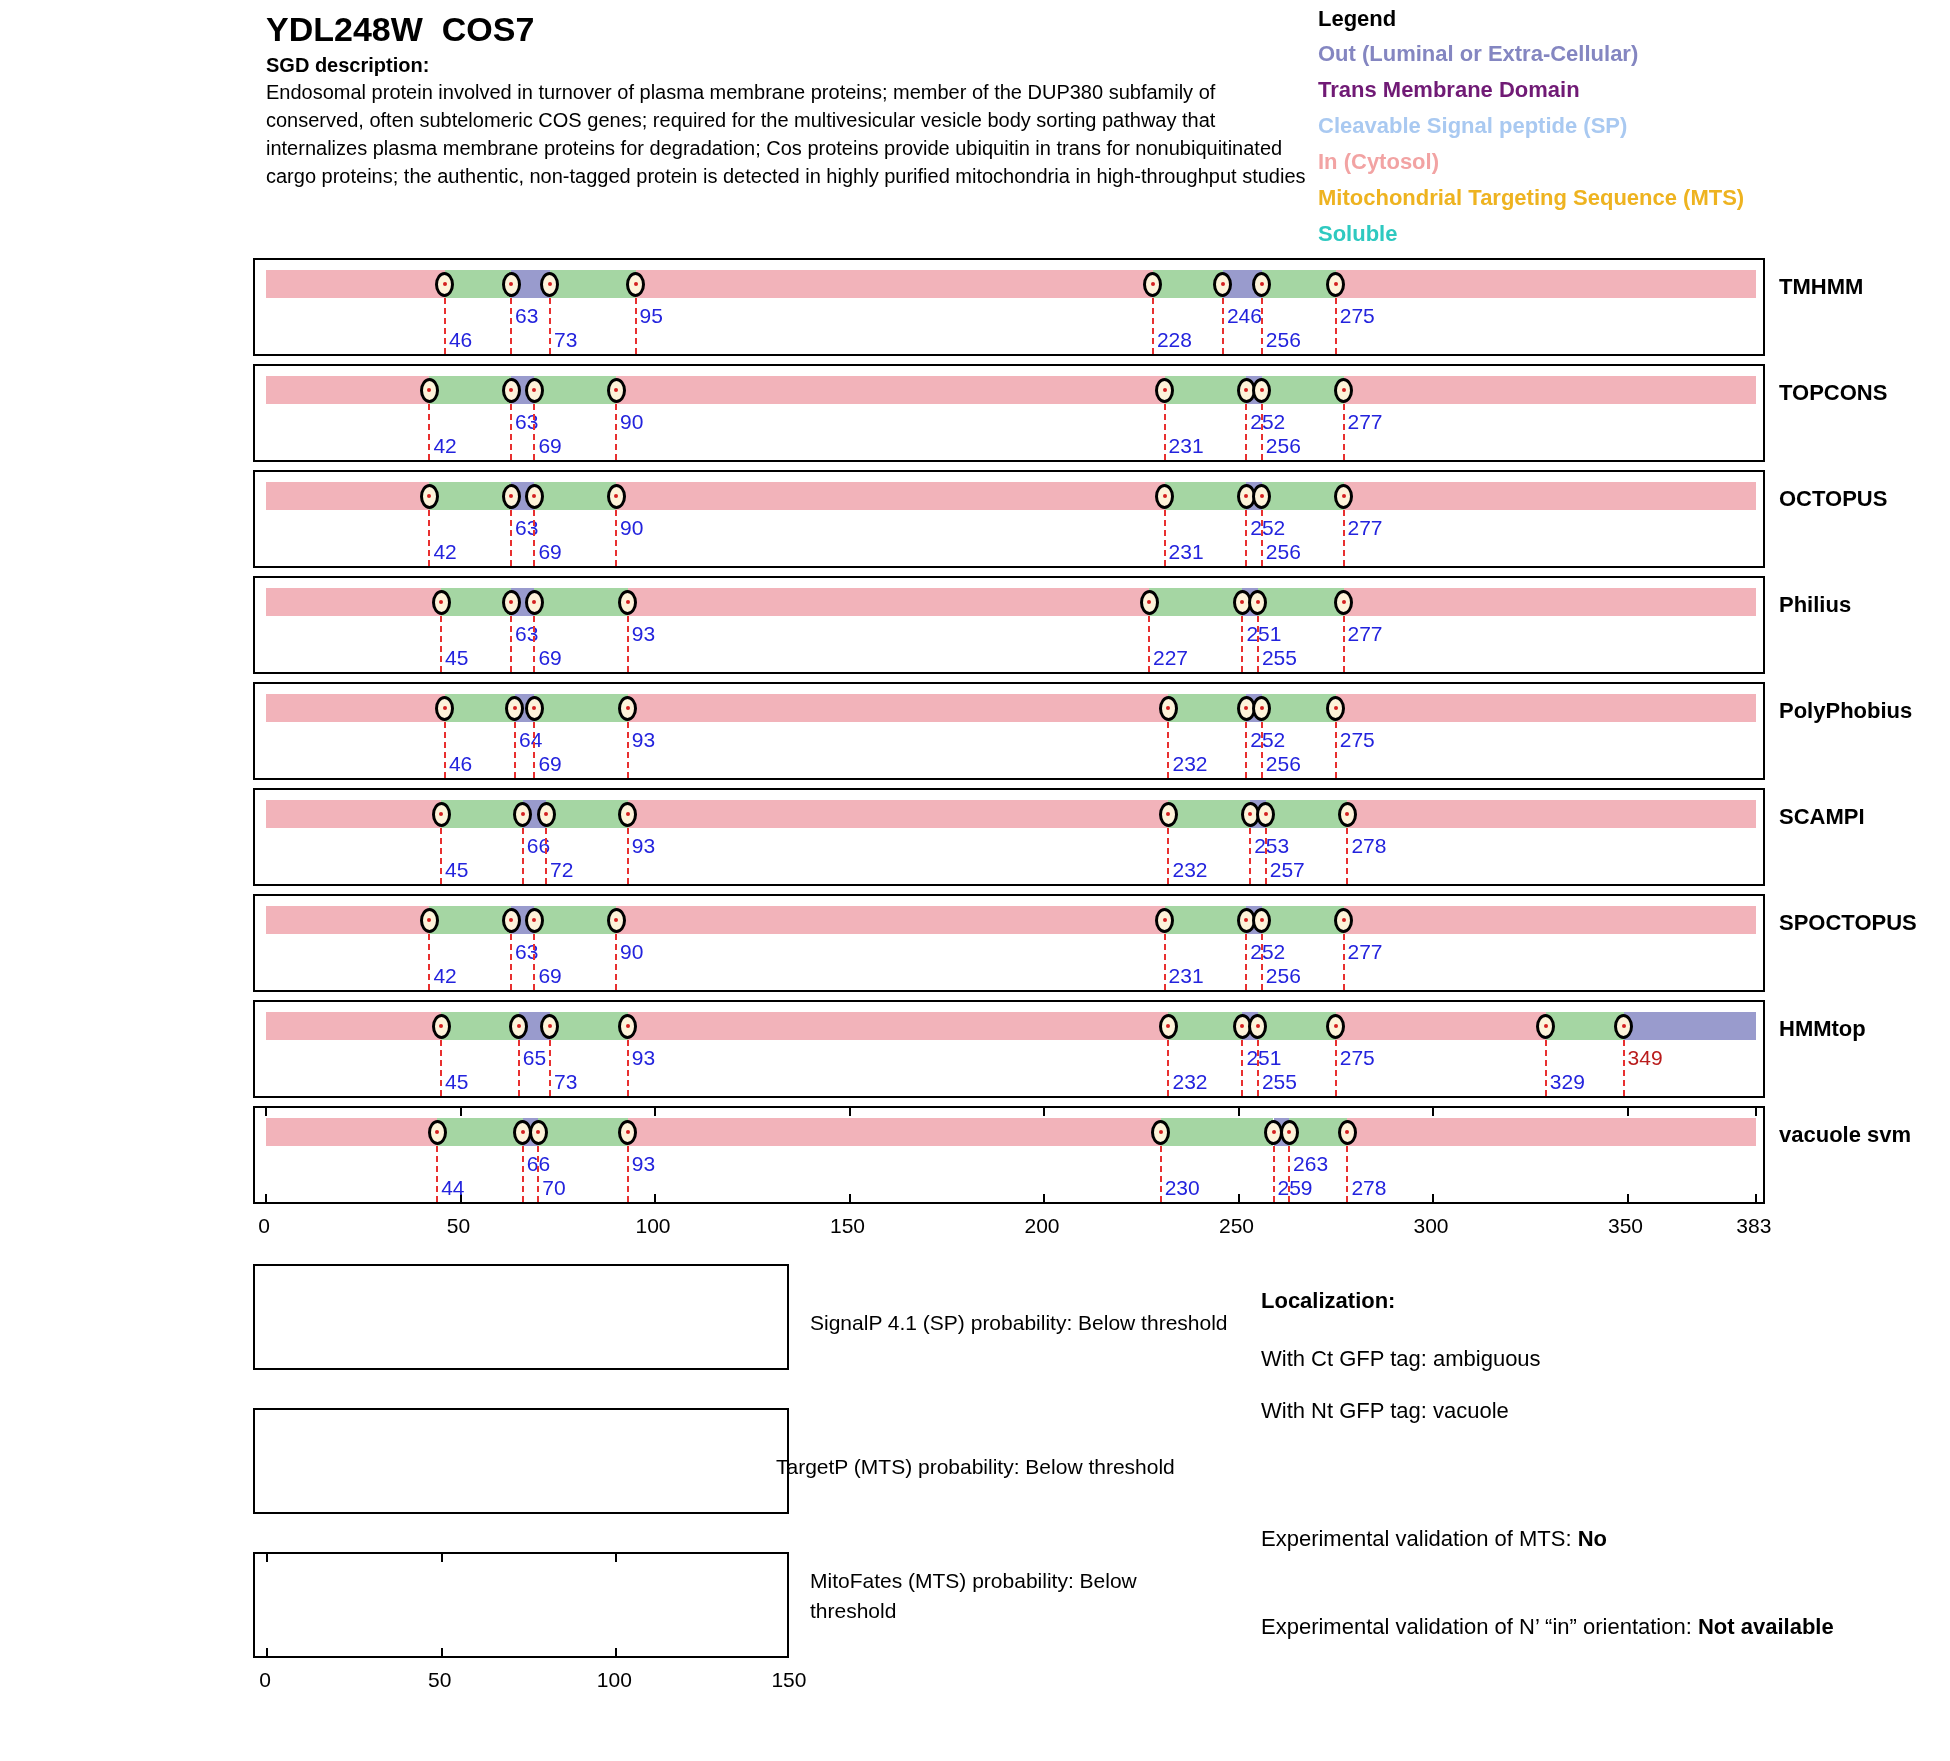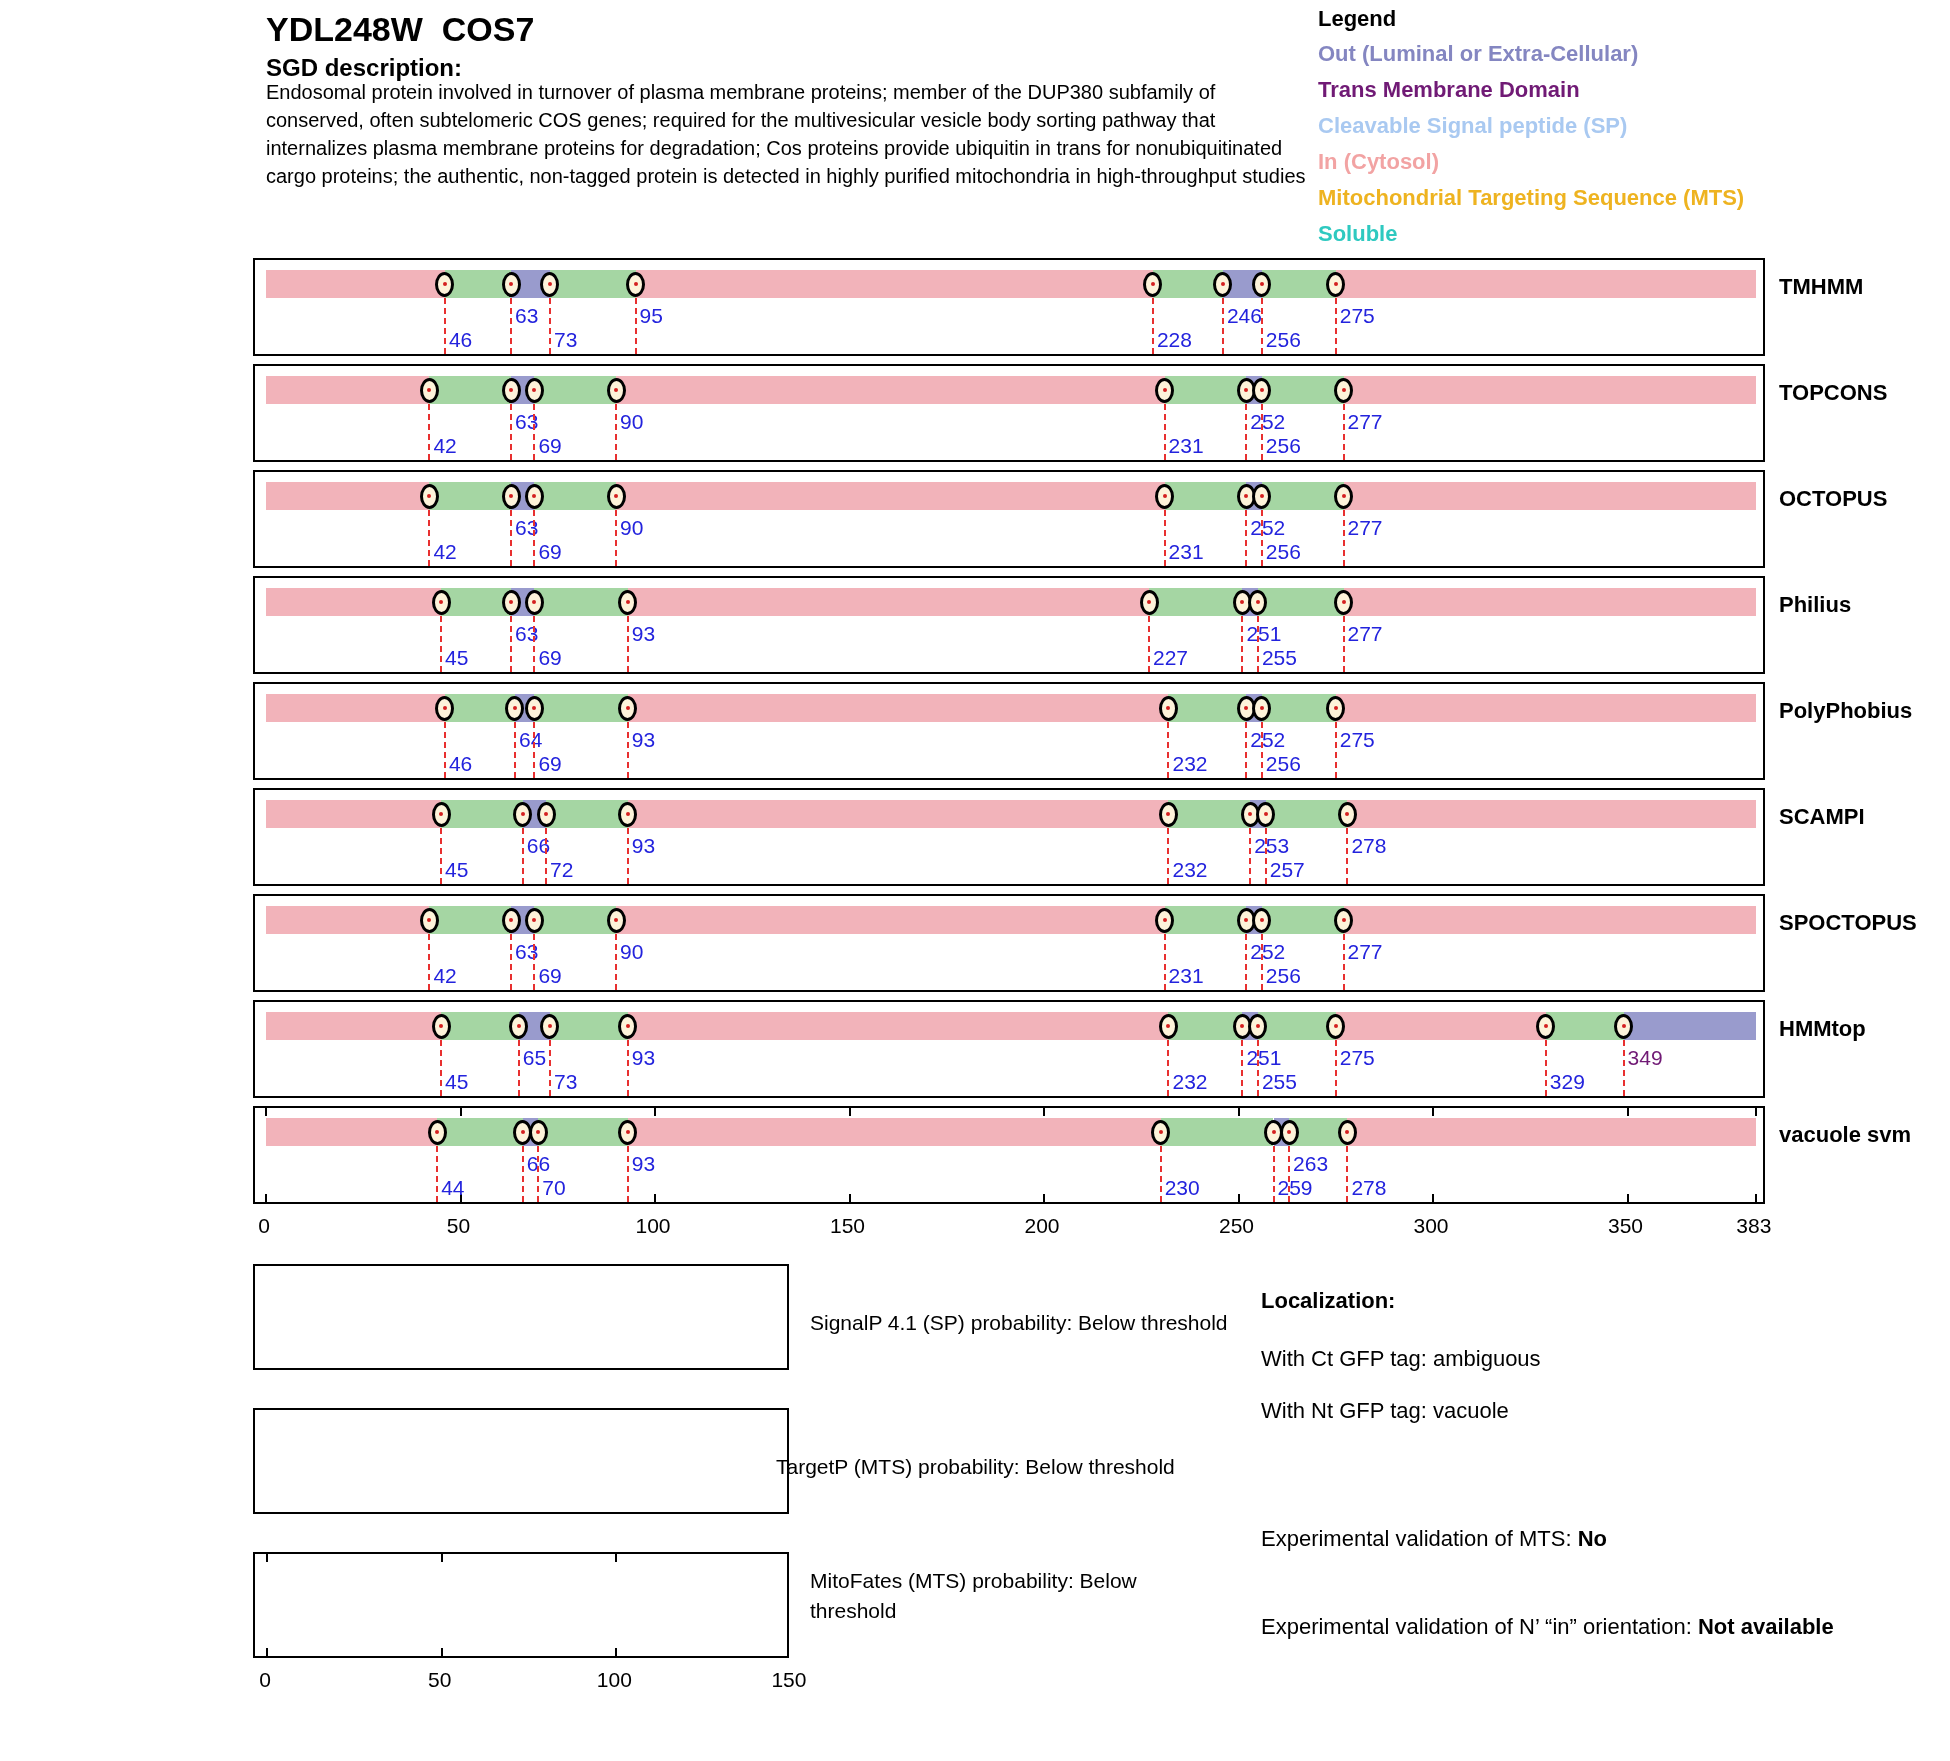--- a/index.html
+++ b/index.html
@@ -1,20 +1,20 @@
 <!DOCTYPE html>
 <html><head>
 <meta charset="utf-8">
 <style>
   html,body{margin:0;padding:0;background:#fff;}
   body{font-family:"Liberation Sans", sans-serif;color:#000;}
   #canvas{position:relative;width:1950px;height:1761px;background:#fff;overflow:hidden;}
   .abs{position:absolute;}
   .title{font-size:34px;font-weight:bold;white-space:pre;}
-  .sgd-head{font-size:24px;font-weight:bold;}
+  .sgd-head{font-size:20px;font-weight:bold;}
   .sgd-text{font-size:20px;line-height:28px;width:1045px;}
   .legend-head{font-size:22px;font-weight:bold;}
   .legend-item{font-size:22px;font-weight:bold;line-height:36px;white-space:nowrap;}
   .track-box{border:2px solid #000;background:#fff;box-sizing:border-box;}
   .seg{position:absolute;}
   .marker{position:absolute;border:3px solid #000;border-radius:50%;background:#fdf3da;box-sizing:content-box;}
   .marker-dot{position:absolute;left:50%;top:50%;width:4px;height:4px;margin:-2px 0 0 -2px;border-radius:50%;background:#d42020;}
   .dash{position:absolute;width:0;border-left:2px dashed #e83030;}
   .blab{position:absolute;font-size:21px;color:#2323dd;white-space:nowrap;}
   .tname{position:absolute;font-size:22px;font-weight:bold;white-space:nowrap;}
@@ -433,21 +433,21 @@
         <div class="blab" style="left: 917.48px; top: 68px; color: rgb(35, 35, 221);">232</div>
         <div class="dash" style="left: 986.39px; top: 38px; height: 56px; border-left-color: rgb(232, 48, 48);"></div>
         <div class="blab" style="left: 991.39px; top: 44px; color: rgb(35, 35, 221);">251</div>
         <div class="dash" style="left: 1001.95px; top: 38px; height: 56px; border-left-color: rgb(232, 48, 48);"></div>
         <div class="blab" style="left: 1006.95px; top: 68px; color: rgb(35, 35, 221);">255</div>
         <div class="dash" style="left: 1079.75px; top: 38px; height: 56px; border-left-color: rgb(232, 48, 48);"></div>
         <div class="blab" style="left: 1084.75px; top: 44px; color: rgb(35, 35, 221);">275</div>
         <div class="dash" style="left: 1289.81px; top: 38px; height: 56px; border-left-color: rgb(232, 48, 48);"></div>
         <div class="blab" style="left: 1294.81px; top: 68px; color: rgb(35, 35, 221);">329</div>
         <div class="dash" style="left: 1367.61px; top: 38px; height: 56px; border-left-color: rgb(232, 48, 48);"></div>
-        <div class="blab" style="left: 1372.61px; top: 44px; color: #701a75;">349</div>
+        <div class="blab" style="left: 1372.61px; top: 44px; color: #b91c1c;">349</div>
         <div class="marker" style="left: 176.55px; top: 11.5px; width: 13px; height: 19px; background: rgb(253, 243, 218);">
           <div class="marker-dot"></div>
         </div>
         <div class="marker" style="left: 254.35px; top: 11.5px; width: 13px; height: 19px; background: rgb(253, 243, 218);">
           <div class="marker-dot"></div>
         </div>
         <div class="marker" style="left: 285.47px; top: 11.5px; width: 13px; height: 19px; background: rgb(253, 243, 218);">
           <div class="marker-dot"></div>
         </div>
         <div class="marker" style="left: 363.27px; top: 11.5px; width: 13px; height: 19px; background: rgb(253, 243, 218);">

